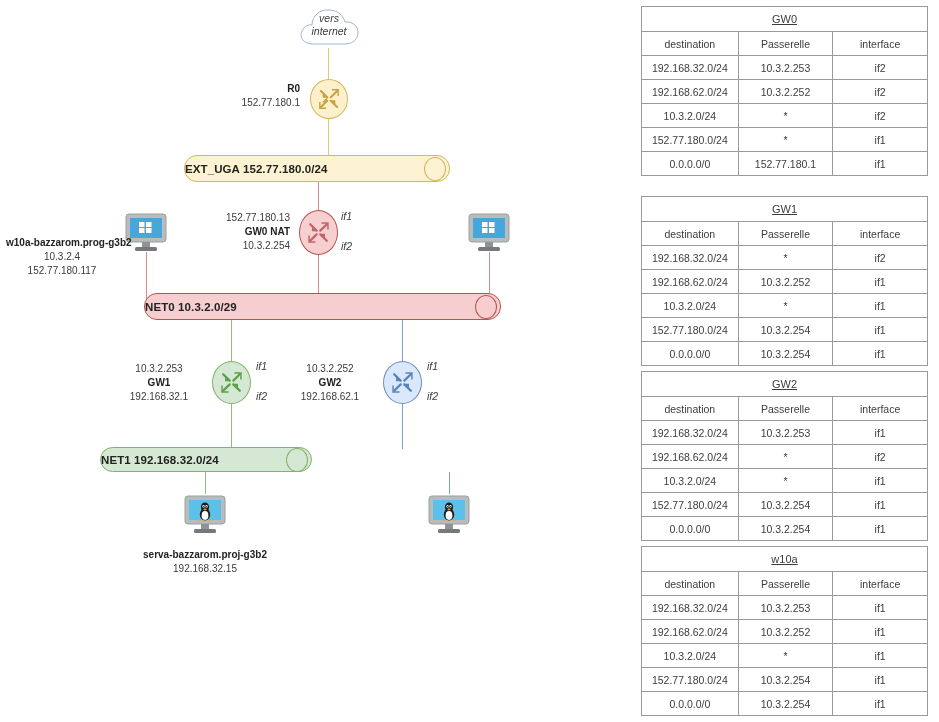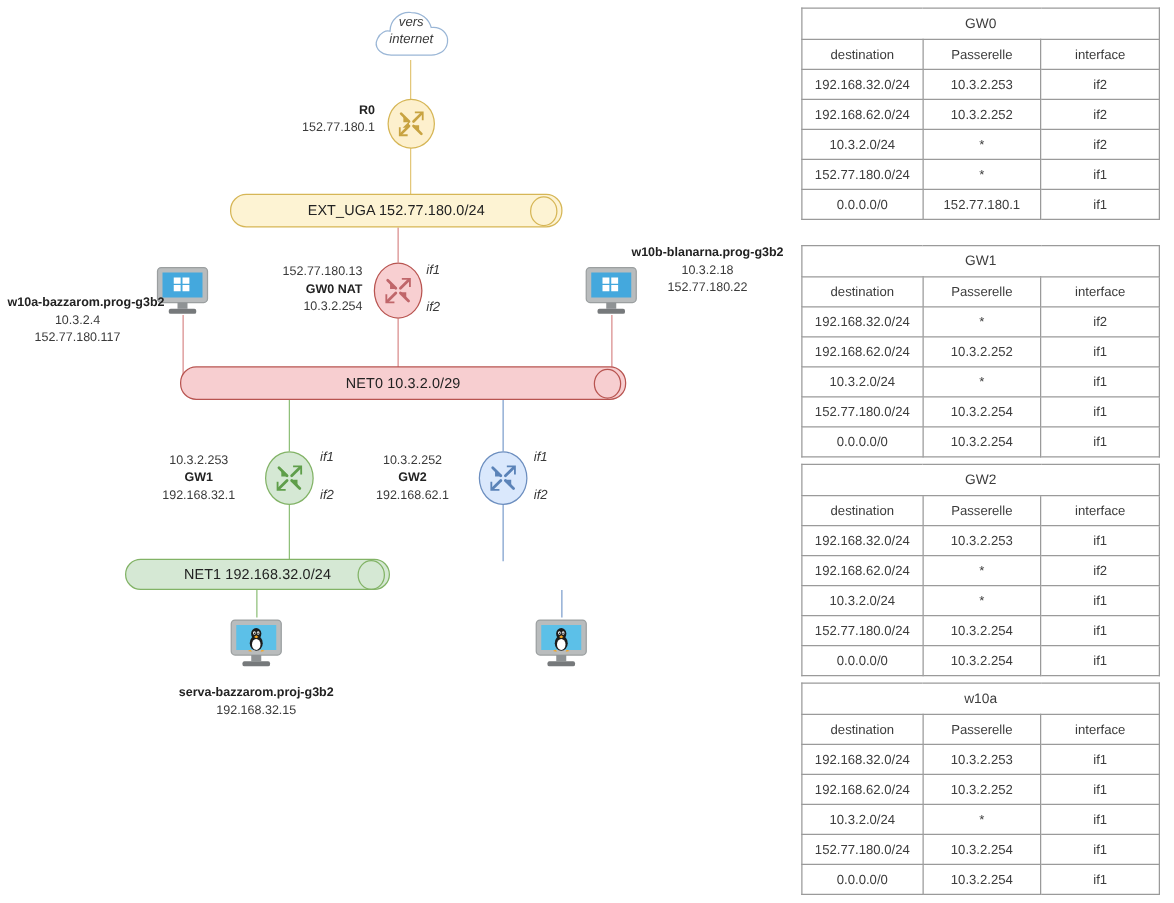--- a/index.html
+++ b/index.html
@@ -16,22 +16,22 @@
 
   
   .lbl{position:absolute;font-size:10px;line-height:14px;color:#3a3a3a;white-space:nowrap;}
   .lbl .b{font-weight:bold;color:#222;}
   .lbl.c{text-align:center;}
   .lbl.r{text-align:right;}
   .ifl{position:absolute;font-size:10.5px;font-style:italic;color:#3a3a3a;}
 
   
   .bus{position:absolute;box-sizing:border-box;border-radius:13px;border-width:1px;border-style:solid;
-       display:flex;align-items:center;justify-content:center;
-       font-size:11.5px;font-weight:normal;letter-spacing:.1px;color:#222;}
+       display:flex;align-items:center;justify-content:flex-start;
+       font-size:11.5px;font-weight:bold;letter-spacing:.1px;color:#222;}
   .bus .cap{position:absolute;right:3px;top:50%;transform:translateY(-50%);
             width:20px;height:22px;border-radius:50%;border-width:1px;border-style:solid;background:transparent;}
   .bus-ext{background:#fdf3d3;border-color:#d6b656;}
   .bus-ext .cap{border-color:#d6b656;}
   .bus-net0{background:#f7ced0;border-color:#b85450;}
   .bus-net0 .cap{border-color:#b85450;}
   .bus-net1{background:#d5e8d4;border-color:#82b366;}
   .bus-net1 .cap{border-color:#82b366;}
   .bus-net2{background:#dae8fc;border-color:#6c8ebf;}
   .bus-net2 .cap{border-color:#6c8ebf;}
@@ -59,21 +59,21 @@
   .cloud{position:absolute;}
   .cloud svg{display:block;}
   .cloud .ctext{position:absolute;left:0;top:0;width:100%;height:100%;
     display:flex;flex-direction:column;align-items:center;justify-content:center;
     font-size:10.5px;font-style:italic;color:#3a3a3a;line-height:13px;padding-bottom:5px;box-sizing:border-box;}
 
   
   .rt{position:absolute;left:0;width:287px;border-collapse:collapse;table-layout:fixed;background:#fff;}
   .rt td{border:1px solid #9a9a9a;height:23px;text-align:center;font-size:10.5px;color:#3c3c3c;
          padding:0 2px;overflow:hidden;white-space:nowrap;}
-  .rt .ttl{height:24px;font-size:11px;}
+  .rt .ttl{height:24px;font-size:11px;text-decoration:underline;}
   .rt col.c1{width:33.8%;}
   .rt col.c2{width:33.1%;}
   .rt col.c3{width:33.1%;}
 </style>
 </head>
 <body>
 
 <div id="diagram">
 
   <div class="link lk-y abs" style="left:328px;top:48px;height:35px;"></div>
@@ -177,25 +177,20 @@
       <rect x="8" y="6" width="32" height="20" fill="#44a8dd"></rect>
       <g fill="#ffffff">
         <rect x="17" y="10" width="5.5" height="5"></rect>
           <rect x="24" y="10" width="5.5" height="5"></rect>
         <rect x="17" y="16" width="5.5" height="5"></rect>
           <rect x="24" y="16" width="5.5" height="5"></rect>
       </g>
       <rect x="20" y="30" width="8" height="5" fill="#8f9395"></rect>
       <rect x="13" y="35" width="22" height="4" rx="1.5" fill="#76797b"></rect>
     </svg>
-  </div>
-  <div class="lbl c" style="left:496px;top:196px;width:140px;">
-    <div class="b">w10b-blanarna.prog-g3b2</div>
-    <div>10.3.2.18</div>
-    <div>152.77.180.22</div>
   </div>
 
   <div class="bus bus-net0" style="left:144px;top:293px;width:357px;height:27px;">
     <span>NET0  10.3.2.0/29</span>
     <span class="cap"></span>
   </div>
 
   <div class="router r-gw1" style="left:212px;top:361px;width:39px;height:43px;">
     <svg viewBox="0 0 40 40" xmlns="http://www.w3.org/2000/svg">
       <g stroke="#5f9e4a" stroke-width="2.4" stroke-linecap="round" fill="none">

